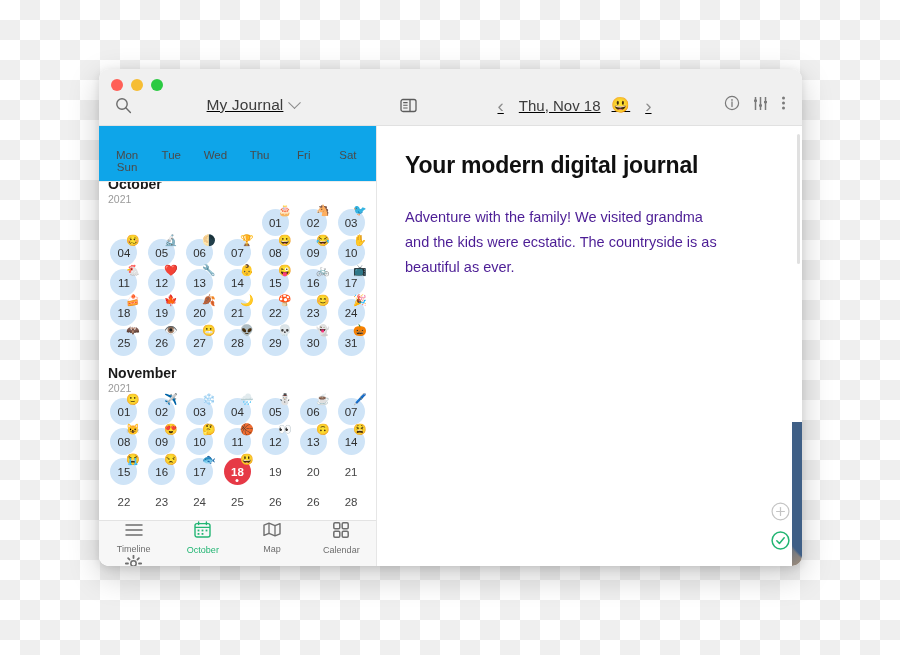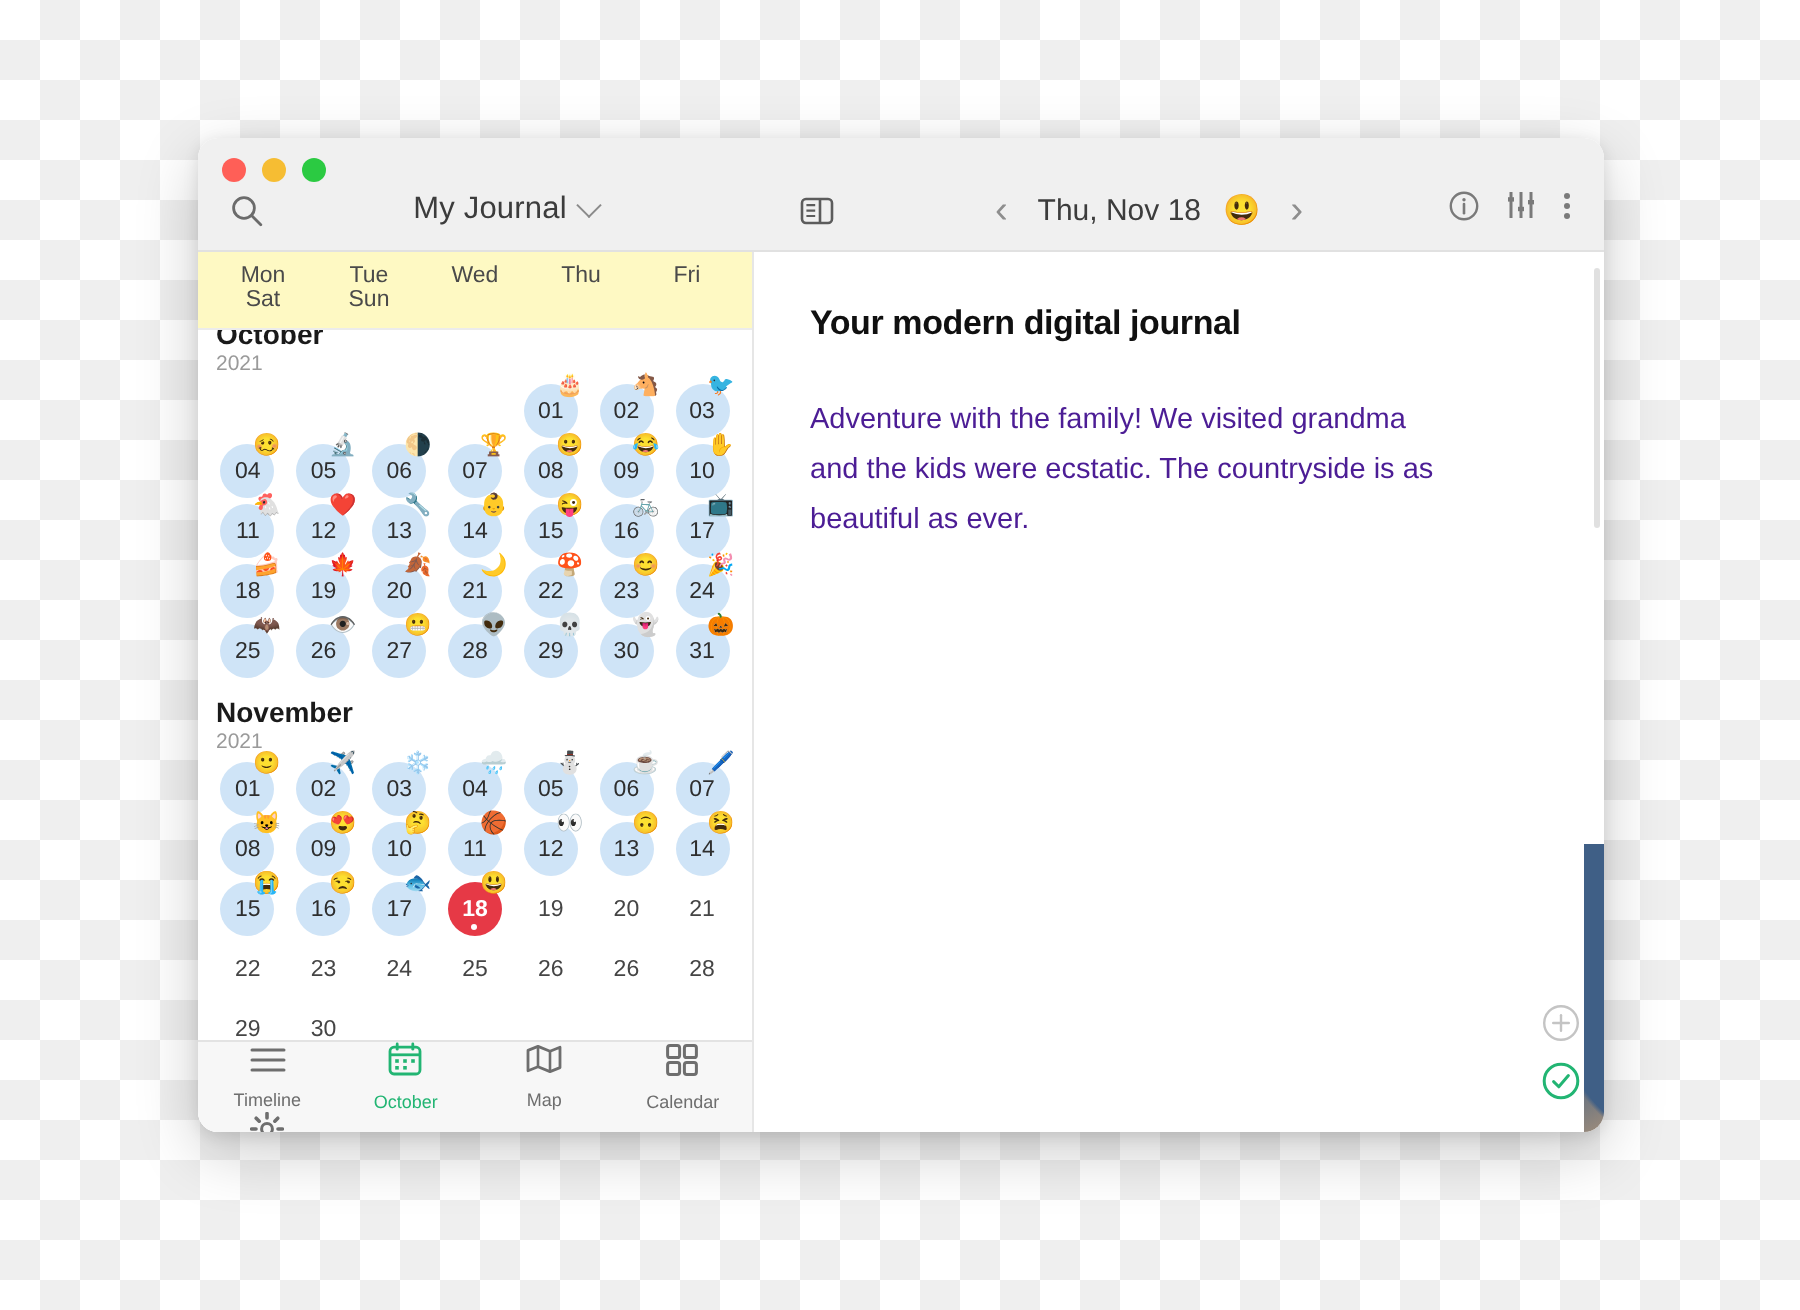--- a/index.html
+++ b/index.html
@@ -59,20 +59,21 @@
   .tl.red    { background: #ff5f57; }
   .tl.yellow { background: #f6bd33; }
   .tl.green  { background: #2bca42; }
 
   .toolbar-row {
     display: flex;
     align-items: center;
     width: 100%;
     height: 40px;
     padding: 0 14px 0 10px;
+    text-decoration: underline;
   }
 
   .tb-left {
     width: 278px;
     display: flex;
     align-items: center;
     flex: none;
   }
 
   .search-btn {
@@ -152,23 +153,23 @@
     flex: none;
     background: #ffffff;
     border-right: 1px solid #e6e6e6;
     display: flex;
     flex-direction: column;
     min-height: 0;
   }
 
   .weekday-bar {
     display: grid;
-    grid-template-columns: repeat(5, 1fr);
-    padding: 6px 6px 8px 6px;
-    background: #fef9c3;
+    grid-template-columns: repeat(6, 1fr);
+    padding: 23px 6px 8px 6px;
+    background: #0ea5e9;
     border-bottom: 1px solid #ececec;
     flex: none;
     position: relative;
     z-index: 3;
   }
   .weekday {
     font-size: 11.5px;
     color: #4a4a4a;
     text-align: center;
   }
@@ -268,21 +269,21 @@
   
   .main {
     flex: 1;
     background: #ffffff;
     position: relative;
     overflow: hidden;
     padding: 26px 0 0 28px;
   }
 
   .entry-title {
-    font-size: 17px;
+    font-size: 23px;
     font-weight: bold;
     color: #101010;
     letter-spacing: -0.2px;
   }
   .entry-body {
     margin-top: 26px;
     font-size: 14.5px;
     line-height: 1.72;
     color: #4c1d95;
     width: 320px;

